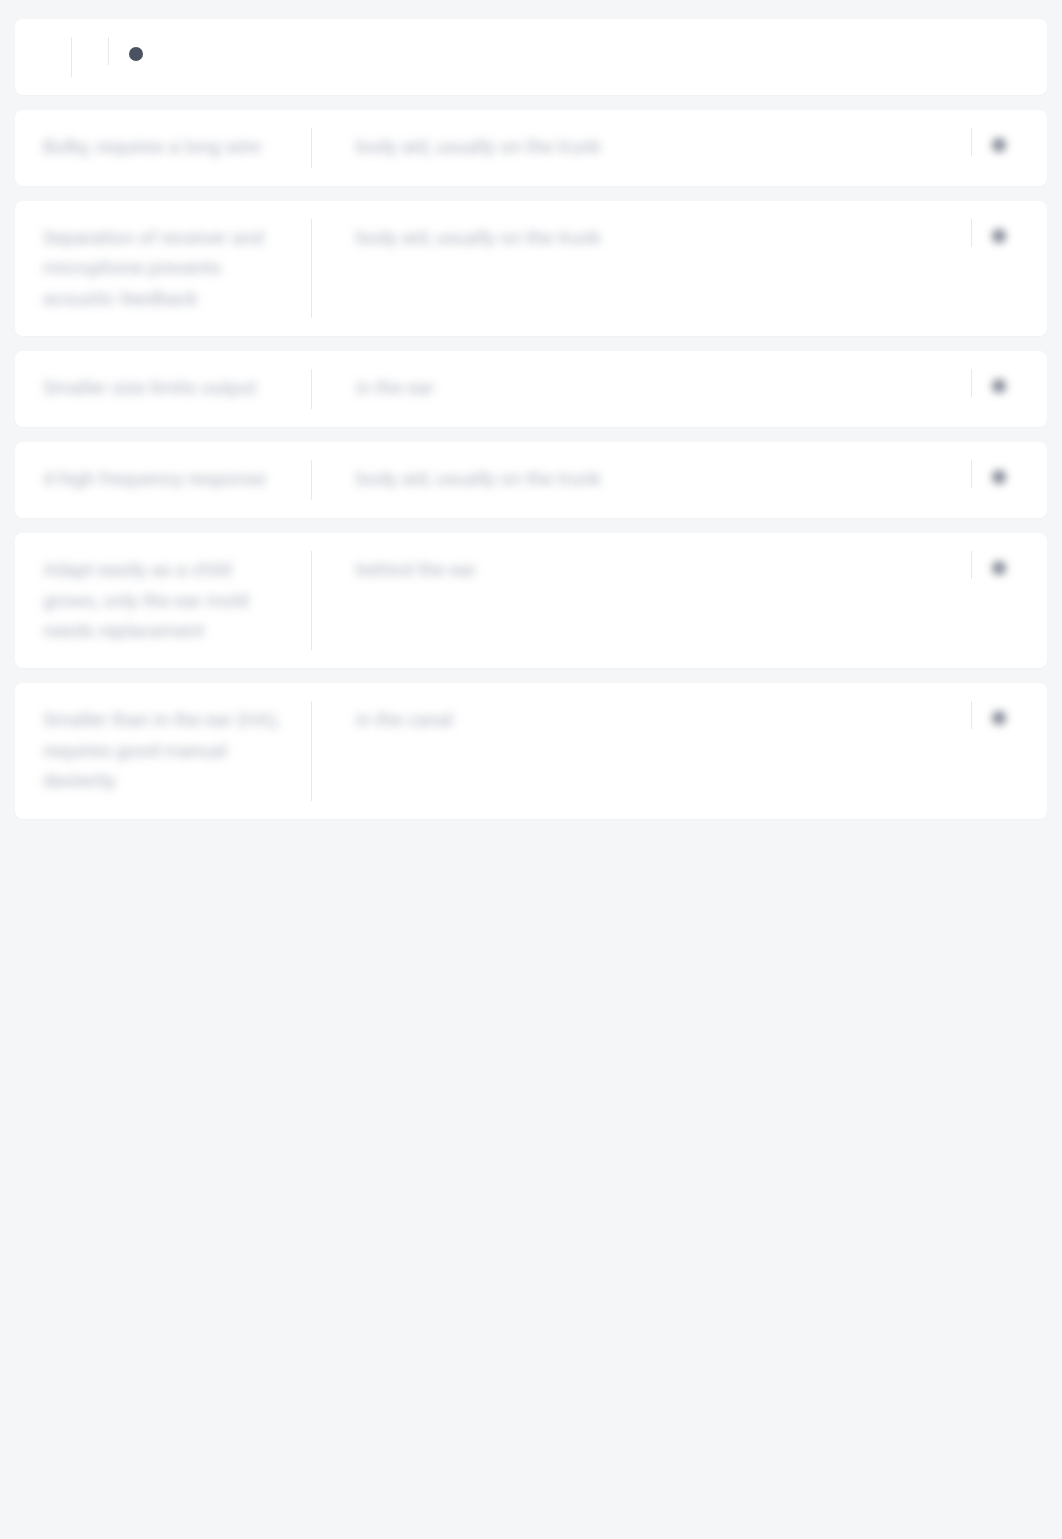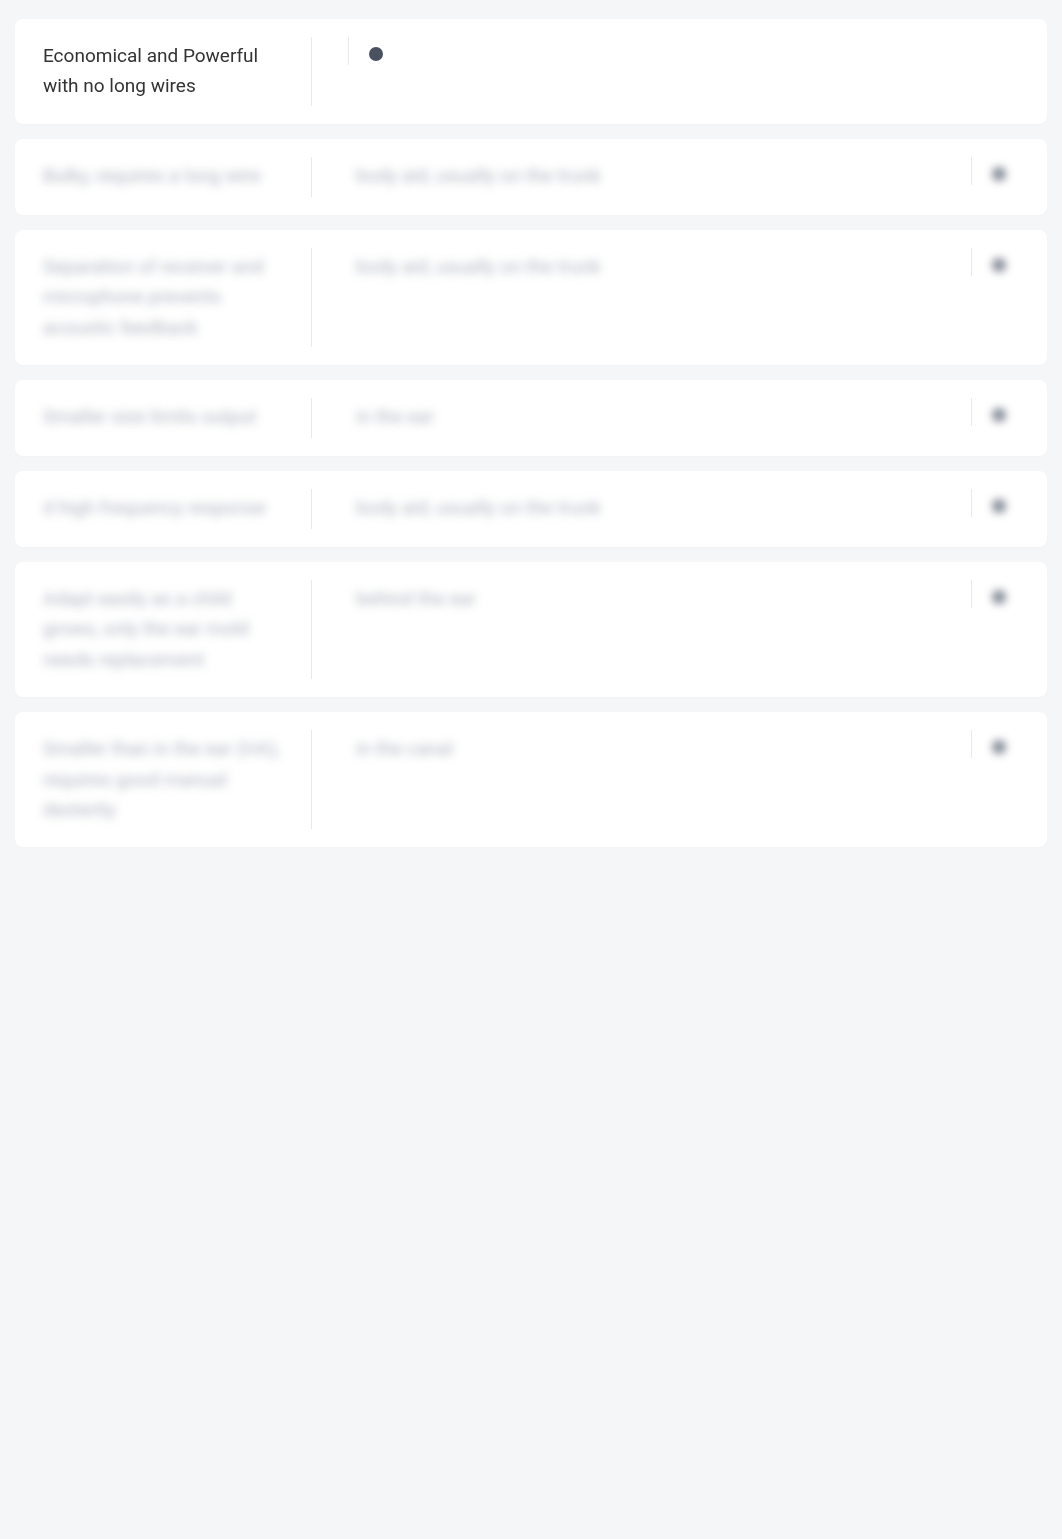--- a/index.html
+++ b/index.html
@@ -96,21 +96,20 @@
     
     .clear .status-dot {
        background-color: #4a5160;
     }
   </style>
 </head>
 <body>
 
 <div class="container" id="card-container">
     <div class="card clear">
-      <div class="left-col">Economical and Powerful with no long wires</div>
       <div class="divider"></div>
       <div class="status-wrap">
         <div class="status-divider"></div>
         <div class="status-dot"></div>
       </div>
     </div>
     <div class="card blurred">
       <div class="left-col">Bulky, requires a long wire</div>
       <div class="divider"></div>
       <div class="right-col">body aid, usually on the trunk</div>

